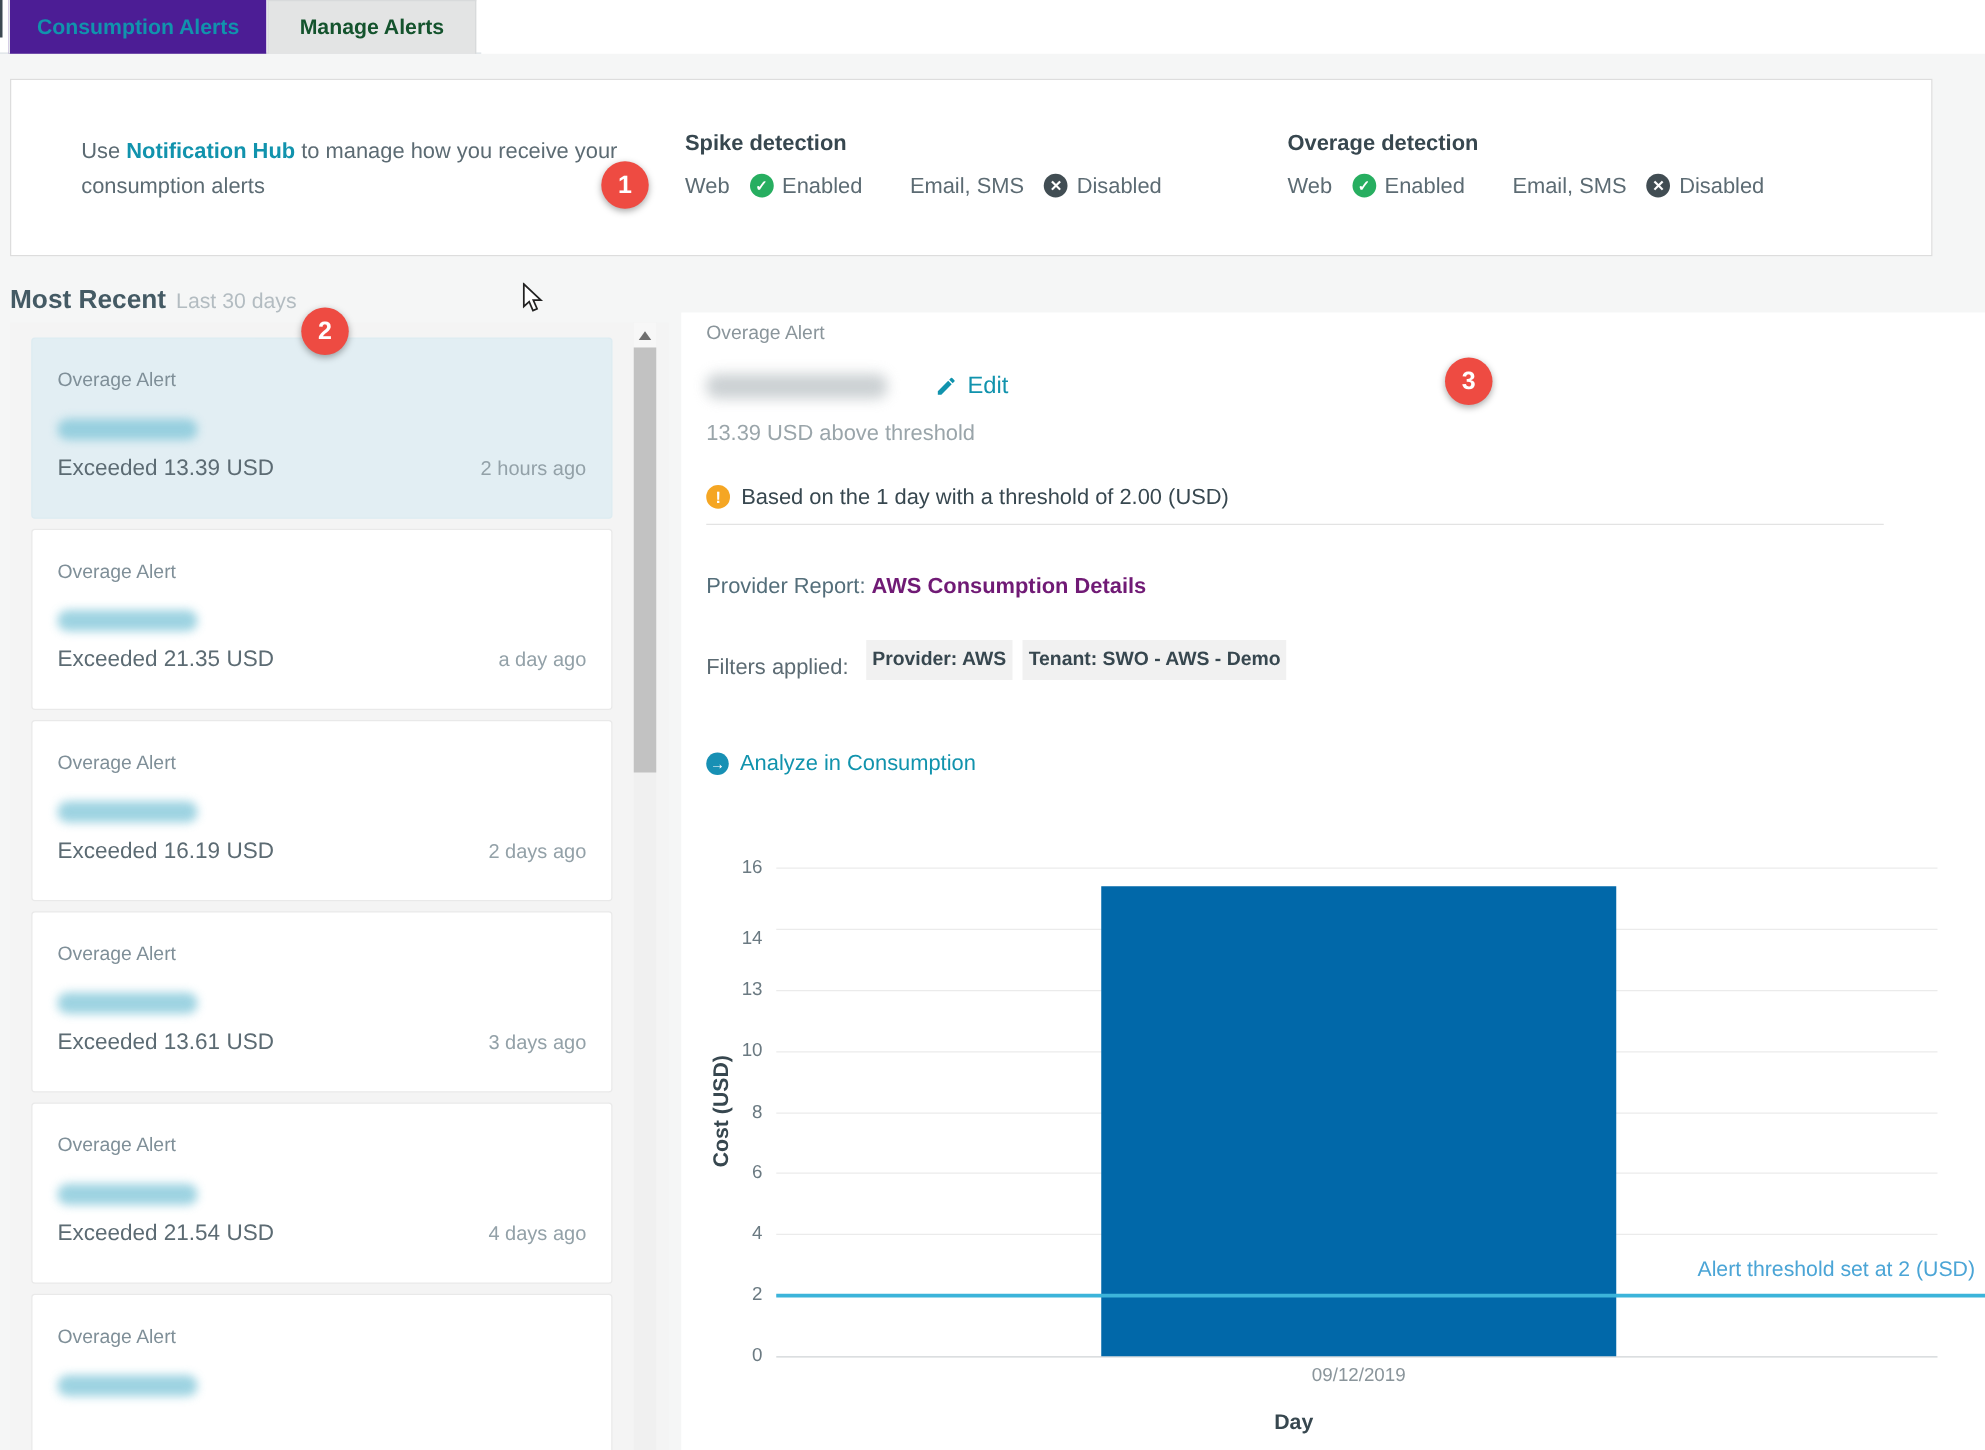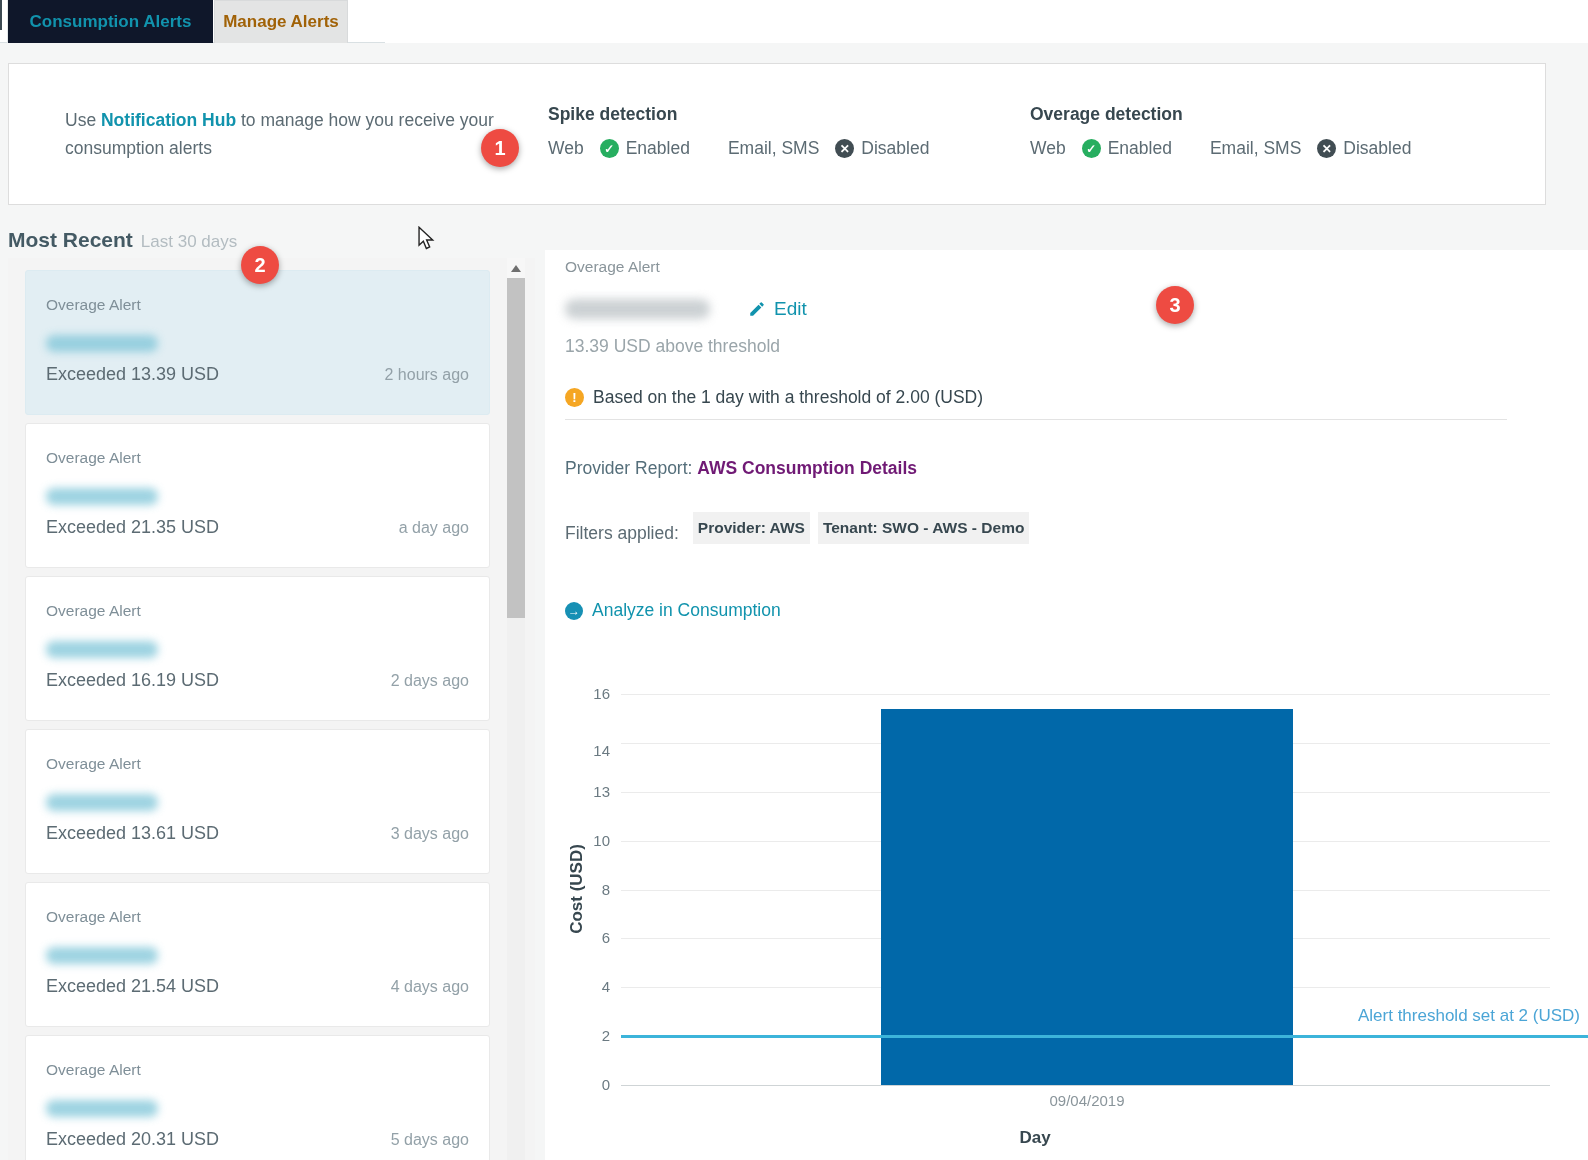--- a/index.html
+++ b/index.html
@@ -8,22 +8,22 @@
     position:relative; overflow:hidden;
     background:#f5f6f6;
     font-family:"Liberation Sans", sans-serif;
     color:#37474f;
   }
   
   .tabbar { position:absolute; left:0; top:0; width:1588px; height:43px; background:#ffffff; }
   .tabbar-border { position:absolute; left:0; top:42px; width:385px; height:1px; background:#d9e0e3; }
   .tab { position:absolute; top:0; height:43px; display:flex; align-items:center; justify-content:center;
          font-size:17px; font-weight:bold; cursor:default; }
-  .tab.active { left:7px; width:206px; background:#0f172a; color:#1193ad; border-left:1px solid #e4e8ea; z-index:2; }
-  .tab.inactive { left:214px; width:134px; background:#e3e4e4; color:#a16207; border:1px solid #d8dadb; border-bottom:none; }
+  .tab.active { left:7px; width:206px; background:#4c1d95; color:#1193ad; border-left:1px solid #e4e8ea; z-index:2; }
+  .tab.inactive { left:214px; width:167px; background:#e3e4e4; color:#14532d; border:1px solid #d8dadb; border-bottom:none; }
   .window-edge { position:absolute; left:0; top:0; width:2px; height:30px; background:#3c4952; }
 
   
   .notice-box { position:absolute; left:8px; top:63px; width:1538px; height:142px;
                 background:#ffffff; border:1px solid #dddddd; }
   .notice-msg { position:absolute; left:56px; top:42px; width:445px; font-size:17.5px; line-height:28px; color:#5c6b73; }
   .notice-link { color:#1193ad; font-weight:bold; cursor:pointer; }
   .det-col { position:absolute; top:40px; }
   .det-col.spike { left:539px; }
   .det-col.overage { left:1021px; }
@@ -206,24 +206,20 @@
         <div class="card-type">Overage Alert</div>
         <div class="blur-blob card-blob"></div>
         <div class="card-row">
           <span class="card-exceeded">Exceeded 21.54 USD</span>
           <span class="card-time">4 days ago</span>
         </div>
       </div>
       <div class="alert-card">
         <div class="card-type">Overage Alert</div>
         <div class="blur-blob card-blob"></div>
-        <div class="card-row">
-          <span class="card-exceeded">Exceeded 20.31 USD</span>
-          <span class="card-time">5 days ago</span>
-        </div>
       </div>
     </div>
 </div>
 
 <div class="scrollbar">
   <div class="sb-btn">
       <span class="sb-tri"></span>
     </div>
   <div class="sb-thumb"></div>
 </div>
@@ -262,21 +258,21 @@
 
   <div class="analyze">
     <span class="arrow-circ">→</span>
     <span class="analyze-text">Analyze in Consumption</span>
   </div>
 
   <div class="chart">
     <div class="y-title-wrap">
         <div class="y-title">Cost (USD)</div>
       </div>
-    <div class="xtick">09/04/2019</div>
+    <div class="xtick">09/12/2019</div>
     <div class="x-title">Day</div>
     <div class="th-label" style="top: 366px; color: rgb(75, 165, 214);">Alert threshold set at 2 (USD)</div>
   <div class="gridline zero" style="left: 76px; width: 929px; top: 445px;"></div>
       <div class="ytick" style="top: 436px;">0</div>
       <div class="gridline" style="left: 76px; width: 929px; top: 396px;"></div>
       <div class="ytick" style="top: 387px;">2</div>
       <div class="gridline" style="left: 76px; width: 929px; top: 347px;"></div>
       <div class="ytick" style="top: 338px;">4</div>
       <div class="gridline" style="left: 76px; width: 929px; top: 298px;"></div>
       <div class="ytick" style="top: 289px;">6</div>

